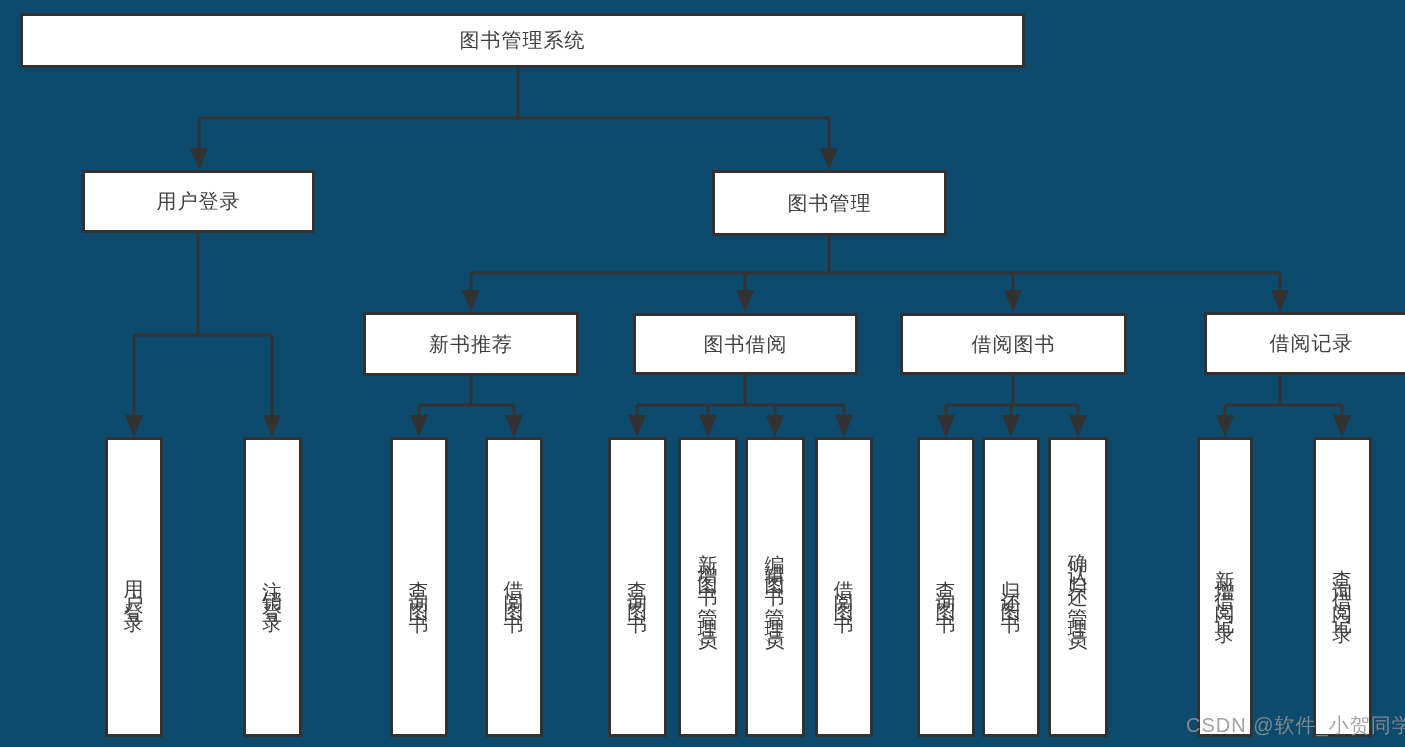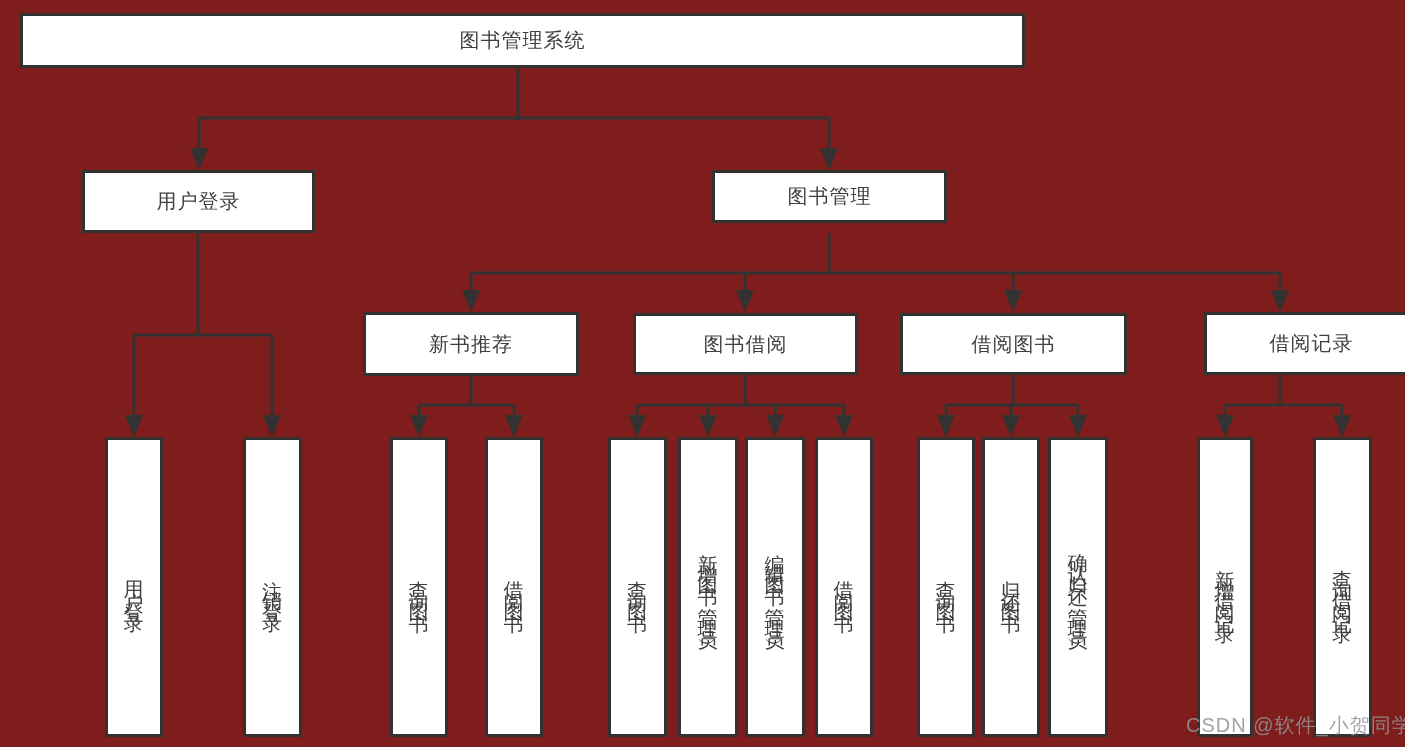--- a/index.html
+++ b/index.html
@@ -2,21 +2,21 @@
 <html><head>
 <meta charset="utf-8">
 <style>
   * { box-sizing: border-box; }
   html, body { margin: 0; padding: 0; background: #ffffff; }
   body { font-family: "Liberation Sans", sans-serif; }
   .canvas {
     position: relative;
     width: 1405px;
     height: 747px;
-    background: #7f1d1d;
+    background: #0c4a6e;
     overflow: hidden;
   }
   .connectors {
     position: absolute;
     left: 0; top: 0;
     width: 1405px; height: 747px;
     z-index: 1;
   }
   .node {
     position: absolute;
@@ -96,21 +96,21 @@
     </g>
   </svg>
 
   <div class="node" style="left:20px;top:13px;width:1005px;height:55px">
     <span>图书管理系统</span>
   </div>
 
   <div class="node" style="left:82px;top:170px;width:233px;height:63px">
     <span>用户登录</span>
   </div>
-  <div class="node" style="left:712px;top:170px;width:235px;height:53px">
+  <div class="node" style="left:712px;top:170px;width:235px;height:66px">
     <span>图书管理</span>
   </div>
 
   <div class="node" style="left:633px;top:313px;width:225px;height:62px">
     <span>图书借阅</span>
   </div>
   <div class="node" style="left:363px;top:312px;width:216px;height:64px">
     <span>新书推荐</span>
   </div>
   <div class="node" style="left:900px;top:313px;width:227px;height:62px">

